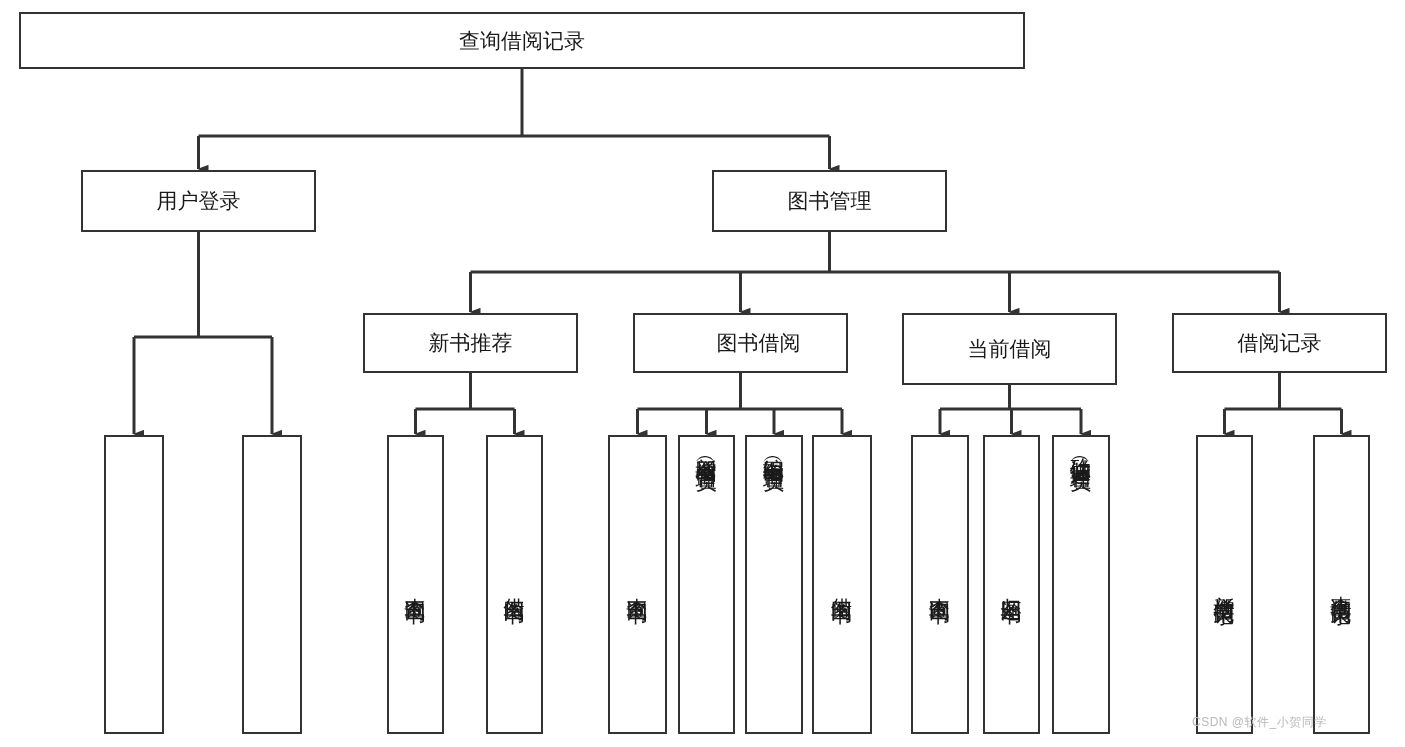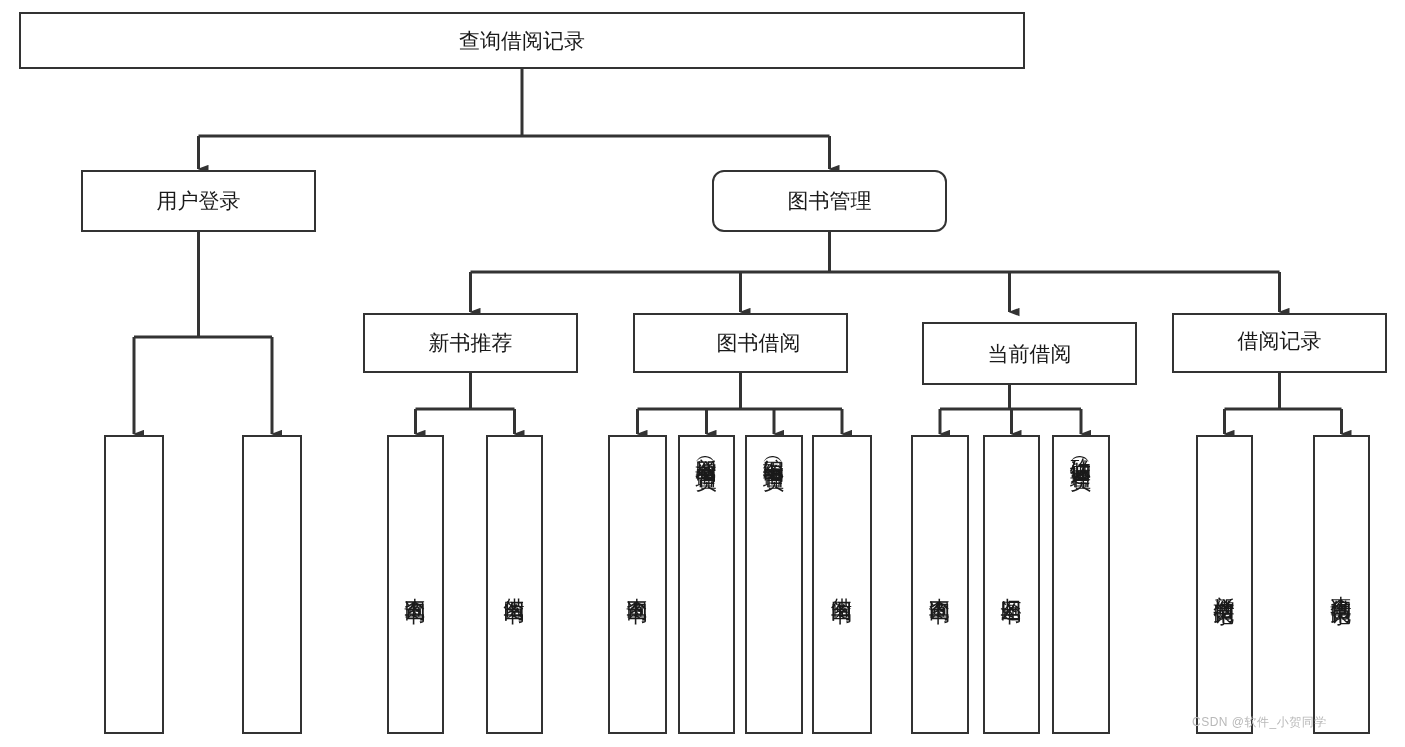--- a/index.html
+++ b/index.html
@@ -114,33 +114,33 @@
       </g>
   </svg>
 
   <div id="nodes-layer">
       <div class="node-box horizontal" style="left: 19px; top: 12px; width: 1006px; height: 57px;">
         <span class="node-label-h">查询借阅记录</span>
       </div>
       <div class="node-box horizontal" style="left: 81px; top: 170px; width: 235px; height: 62px;">
         <span class="node-label-h">用户登录</span>
       </div>
-      <div class="node-box horizontal" style="left: 712px; top: 170px; width: 235px; height: 62px; border-radius: 12px;">
+      <div class="node-box horizontal" style="left: 712px; top: 170px; width: 235px; height: 62px;">
         <span class="node-label-h">图书管理</span>
       </div>
       <div class="node-box horizontal" style="left: 363px; top: 313px; width: 215px; height: 60px;">
         <span class="node-label-h">新书推荐</span>
       </div>
       <div class="node-box horizontal" style="left: 633px; top: 313px; width: 215px; height: 60px; padding-left: 36px;">
         <span class="node-label-h">图书借阅</span>
       </div>
-      <div class="node-box horizontal" style="left: 902px; top: 322px; width: 215px; height: 63px; margin-left: 20px;">
+      <div class="node-box horizontal" style="left: 902px; top: 313px; width: 215px; height: 72px;">
         <span class="node-label-h">当前借阅</span>
       </div>
-      <div class="node-box horizontal" style="left: 1172px; top: 313px; width: 215px; height: 60px; font-family: Liberation Mono, monospace;">
+      <div class="node-box horizontal" style="left: 1172px; top: 313px; width: 215px; height: 60px;">
         <span class="node-label-h">借阅记录</span>
       </div>
       <div class="node-box vertical align-end" style="left: 104px; top: 435px; width: 60px; height: 299px;">
         <span class="node-label-v">用户登录</span>
       </div>
       <div class="node-box vertical align-end" style="left: 242px; top: 435px; width: 60px; height: 299px;">
         <span class="node-label-v">注销登录</span>
       </div>
       <div class="node-box vertical align-center" style="left: 387px; top: 435px; width: 57px; height: 299px;">
         <span class="node-label-v">查询图书</span>

